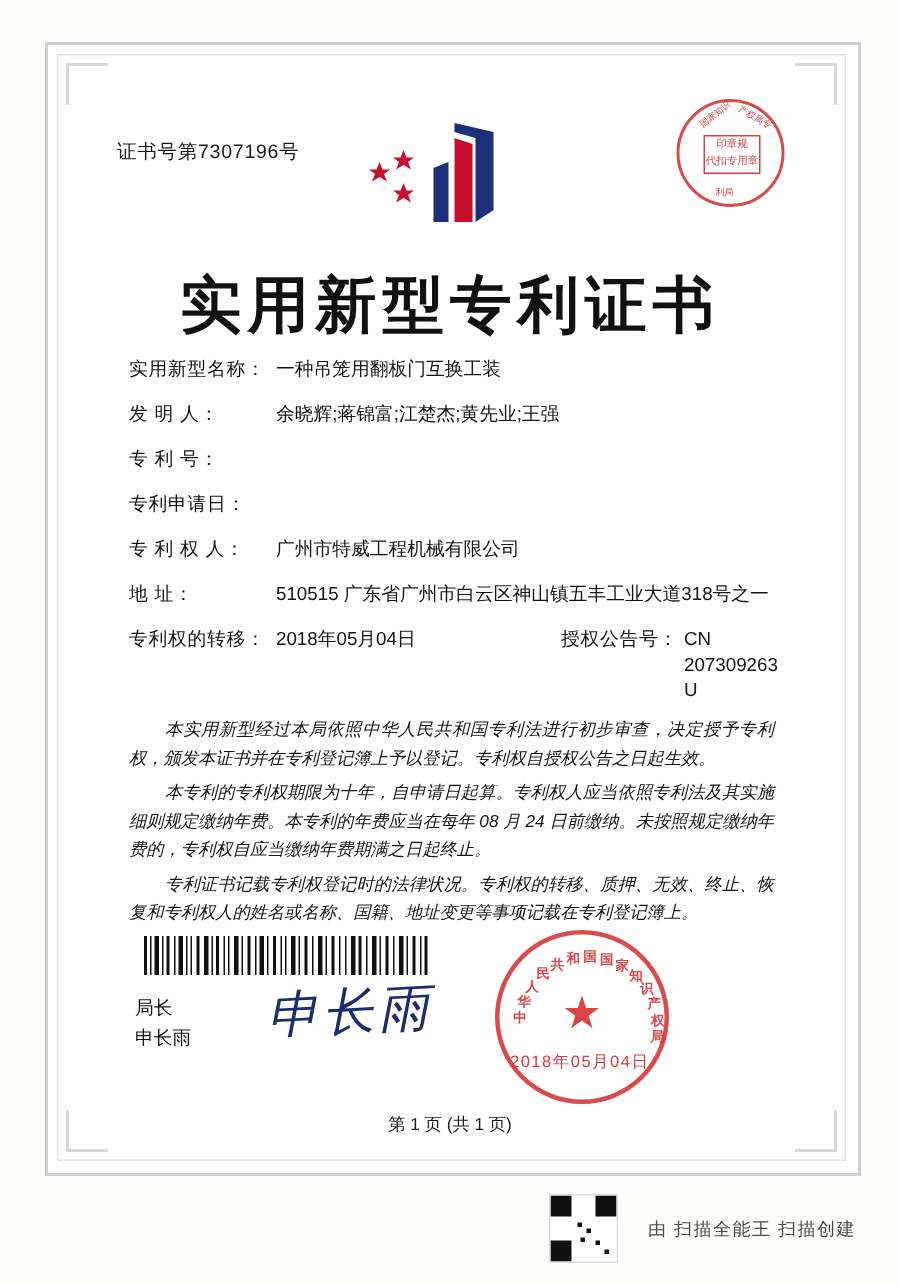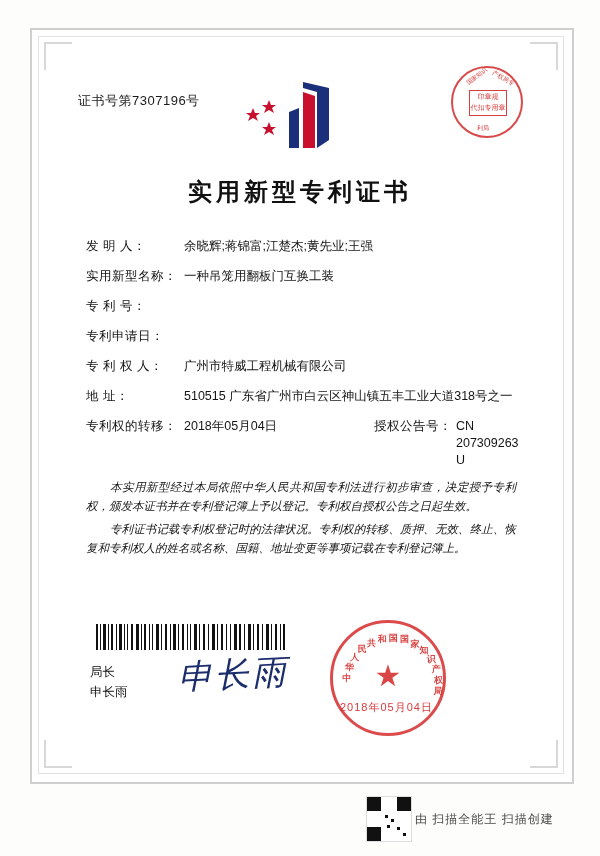--- a/index.html
+++ b/index.html
@@ -116,21 +116,21 @@
     transform-origin: center;
     white-space: nowrap;
   }
 
   .title {
     position: absolute;
     left: 0;
     top: 176px;
     width: 600px;
     text-align: center;
-    font-size: 24px;
+    font-size: 41px;
     font-weight: bold;
     letter-spacing: 4px;
     color: #111111;
     font-family: "DejaVu Sans", "Liberation Sans", sans-serif;
   }
 
   .fields {
     position: absolute;
     left: 86px;
     top: 238px;
@@ -274,21 +274,21 @@
     color: #1a1a1a;
   }
 
   
   .watermark {
     position: absolute;
     left: 366px;
     top: 796px;
     display: flex;
     align-items: center;
-    gap: 3px;
+    gap: 20px;
   }
   .qr {
     width: 44px;
     height: 44px;
     background:
       linear-gradient(#111,#111) 0 0/14px 14px no-repeat,
       linear-gradient(#fff,#fff) 3px 3px/8px 8px no-repeat,
       linear-gradient(#111,#111) 5px 5px/4px 4px no-repeat,
       linear-gradient(#111,#111) 30px 0/14px 14px no-repeat,
       linear-gradient(#fff,#fff) 33px 3px/8px 8px no-repeat,
@@ -345,27 +345,27 @@
       <span style="left:26px;top:58px;">利局</span>
     </div>
     <div class="seal-inner-box">印章规<br>代扣专用章</div>
   </div>
 
   <div class="title">实用新型专利证书</div>
 
   <div class="fields">
 
     <div class="field-row">
+      <div class="field-label">实用新型名称：</div>
+      <div class="field-value">一种吊笼用翻板门互换工装</div>
+    </div>
+
+    <div class="field-row">
       <div class="field-label">发 明 人：</div>
       <div class="field-value">余晓辉;蒋锦富;江楚杰;黄先业;王强</div>
-    </div>
-
-    <div class="field-row">
-      <div class="field-label">实用新型名称：</div>
-      <div class="field-value">一种吊笼用翻板门互换工装</div>
     </div>
 
     <div class="field-row">
       <div class="field-label">专 利 号：</div>
     </div>
 
     <div class="field-row">
       <div class="field-label">专利申请日：</div>
     </div>
 
@@ -383,20 +383,21 @@
       <div class="field-label">专利权的转移：</div>
       <div class="field-value">2018年05月04日</div>
       <div class="field-label2">授权公告号：</div>
       <div class="field-value2">CN 207309263 U</div>
     </div>
 
   </div>
 
   <div class="body-text">
     <p>本实用新型经过本局依照中华人民共和国专利法进行初步审查，决定授予专利权，颁发本证书并在专利登记簿上予以登记。专利权自授权公告之日起生效。</p>
+    <p>本专利的专利权期限为十年，自申请日起算。专利权人应当依照专利法及其实施细则规定缴纳年费。本专利的年费应当在每年 08 月 24 日前缴纳。未按照规定缴纳年费的，专利权自应当缴纳年费期满之日起终止。</p>
     <p>专利证书记载专利权登记时的法律状况。专利权的转移、质押、无效、终止、恢复和专利权人的姓名或名称、国籍、地址变更等事项记载在专利登记簿上。</p>
   </div>
 
   <div class="barcode">
     <i style="left:0px;width:2px;"></i>
       <i style="left:4px;width:1px;"></i>
       <i style="left:7px;width:3px;"></i>
     <i style="left:12px;width:1px;"></i>
       <i style="left:15px;width:2px;"></i>
       <i style="left:20px;width:1px;"></i>
@@ -462,19 +463,20 @@
       <span style="transform:rotate(48deg) translate(-4px,-46px) rotate(-48deg);">知</span>
       <span style="transform:rotate(62deg) translate(-4px,-46px) rotate(-62deg);">识</span>
       <span style="transform:rotate(76deg) translate(-4px,-46px) rotate(-76deg);">产</span>
       <span style="transform:rotate(90deg) translate(-4px,-46px) rotate(-90deg);">权</span>
       <span style="transform:rotate(104deg) translate(-4px,-46px) rotate(-104deg);">局</span>
     </div>
     <div class="star">★</div>
   </div>
   <div class="seal-date">2018年05月04日</div>
 
+  <div class="page-no">第 1 页 (共 1 页)</div>
 
   <div class="watermark">
     <div class="qr"></div>
     <div class="wm-text">由 扫描全能王 扫描创建</div>
   </div>
 
 </div>
 
 </body></html>

